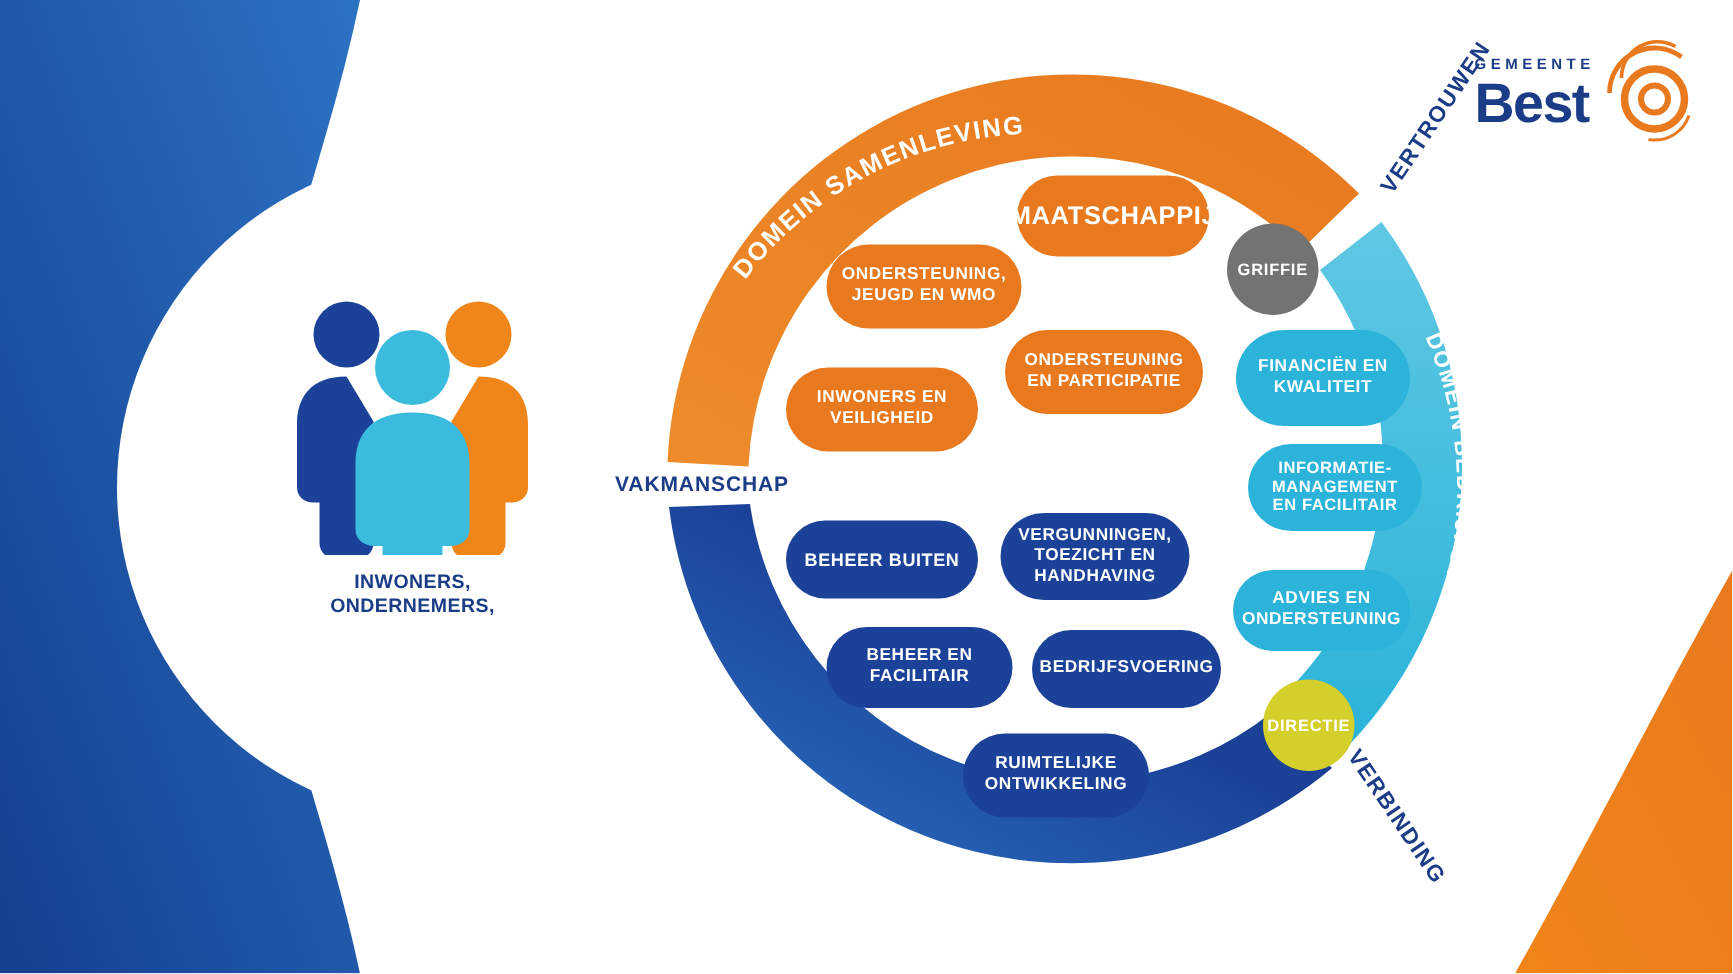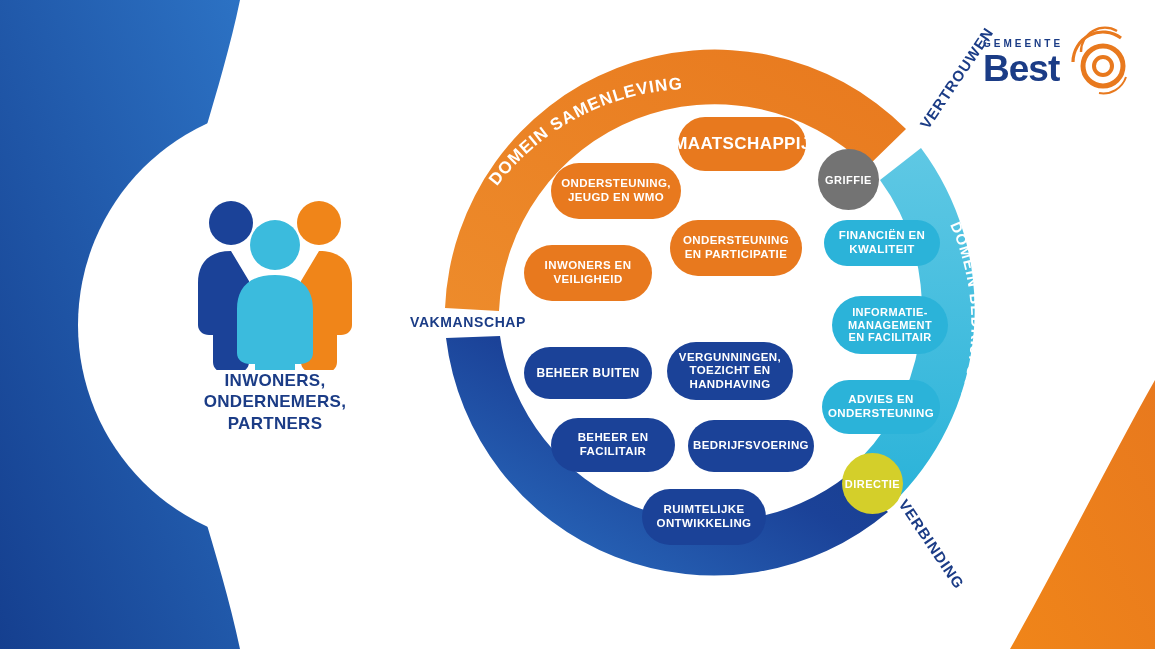--- a/index.html
+++ b/index.html
@@ -19,21 +19,21 @@
   .circ{position:absolute;display:flex;align-items:center;justify-content:center;
         border-radius:50%;color:#fff;font-weight:bold;letter-spacing:.5px;font-size:11px;}
   .circ.green{background:#737373;}
   .circ.olive{background:#D4CF2A;margin-left:23px;}
 
   
   .flat{position:absolute;color:#1B3C86;font-weight:bold;letter-spacing:.6px;}
 
   
   #people-block{position:absolute;left:170px;top:195px;width:210px;text-align:center;}
-  #people-caption{color:#1B3C86;font-weight:bold;font-size:17px;
+  #people-caption{margin-top:10px;color:#1B3C86;font-weight:bold;font-size:13px;
                   line-height:1.25;letter-spacing:.3px;}
 
   
   #logo{position:absolute;left:975px;top:20px;width:160px;height:80px;}
   .logo-word{position:absolute;color:#1B3C86;font-weight:bold;}
   #logo-gemeente{left:8px;top:18px;font-size:10px;letter-spacing:3px;}
   #logo-best{left:8px;top:28px;font-size:37px;letter-spacing:-1px;}
 </style>
 </head>
 <body>
@@ -131,21 +131,21 @@
   <div class="pill orange" style="left:551px;top:163px;width:130px;height:56px;font-size:11.5px;">ONDERSTEUNING, JEUGD EN WMO</div>
 
   <div class="pill orange" style="left:670px;top:220px;width:132px;height:56px;font-size:11.5px;">ONDERSTEUNING EN PARTICIPATIE</div>
 
   <div class="pill orange" style="left:524px;top:245px;width:128px;height:56px;font-size:11.5px;">INWONERS EN VEILIGHEID</div>
 
   <div class="circ green" style="left:818px;top:149px;width:61px;height:61px;">GRIFFIE</div>
 
   <div class="circ olive" style="left:819px;top:453px;width:61px;height:61px;">DIRECTIE</div>
 
-  <div class="pill cyan" style="left:824px;top:220px;width:116px;height:46px;font-size:11.5px;">FINANCIËN EN KWALITEIT</div>
+  <div class="pill cyan" style="left:824px;top:220px;width:116px;height:64px;font-size:11.5px;">FINANCIËN EN KWALITEIT</div>
 
   <div class="pill cyan" style="left:832px;top:296px;width:116px;height:58px;font-size:11px;">INFORMATIE-MANAGEMENT EN FACILITAIR</div>
 
   <div class="pill cyan" style="left:822px;top:380px;width:118px;height:54px;font-size:11.5px;text-align:center;">ADVIES EN ONDERSTEUNING</div>
 
   <div class="pill navy" style="left:524px;top:347px;width:128px;height:52px;font-size:12px;">BEHEER BUITEN</div>
 
   <div class="pill navy" style="left:667px;top:342px;width:126px;height:58px;font-size:11.5px;">VERGUNNINGEN, TOEZICHT EN HANDHAVING</div>
 
   <div class="pill navy" style="left:551px;top:418px;width:124px;height:54px;font-size:11.5px;">BEHEER EN FACILITAIR</div>
@@ -172,21 +172,20 @@
       <g fill="#3BBBDD">
         <circle cx="105" cy="50" r="25"></circle>
         <path d="M105,80 c-28,0 -38,15 -38,34 l0,44 c0,7 6,11 13,11 l5,0 l0,27
                  c0,8 8,13 20,13 c12,0 20,-5 20,-13 l0,-27 l5,0 c7,0 13,-4 13,-11
                  l0,-44 c0,-19 -10,-34 -38,-34 Z"></path>
       </g>
     </svg>
     <div id="people-caption">
       <div>INWONERS,</div>
       <div>ONDERNEMERS,</div>
-      <div>PARTNERS</div>
     </div>
   </div>
 
   <div id="logo">
     <div class="logo-word" id="logo-gemeente">GEMEENTE</div>
     <div class="logo-word" id="logo-best">Best</div>
     <svg style="position:absolute;left:88px;top:2px;" width="72" height="76" viewBox="0 0 72 76">
       <g fill="none" stroke="#E8791E">
         <circle cx="40" cy="44" r="20" stroke-width="5"></circle>
         <circle cx="40" cy="44" r="9" stroke-width="4"></circle>

